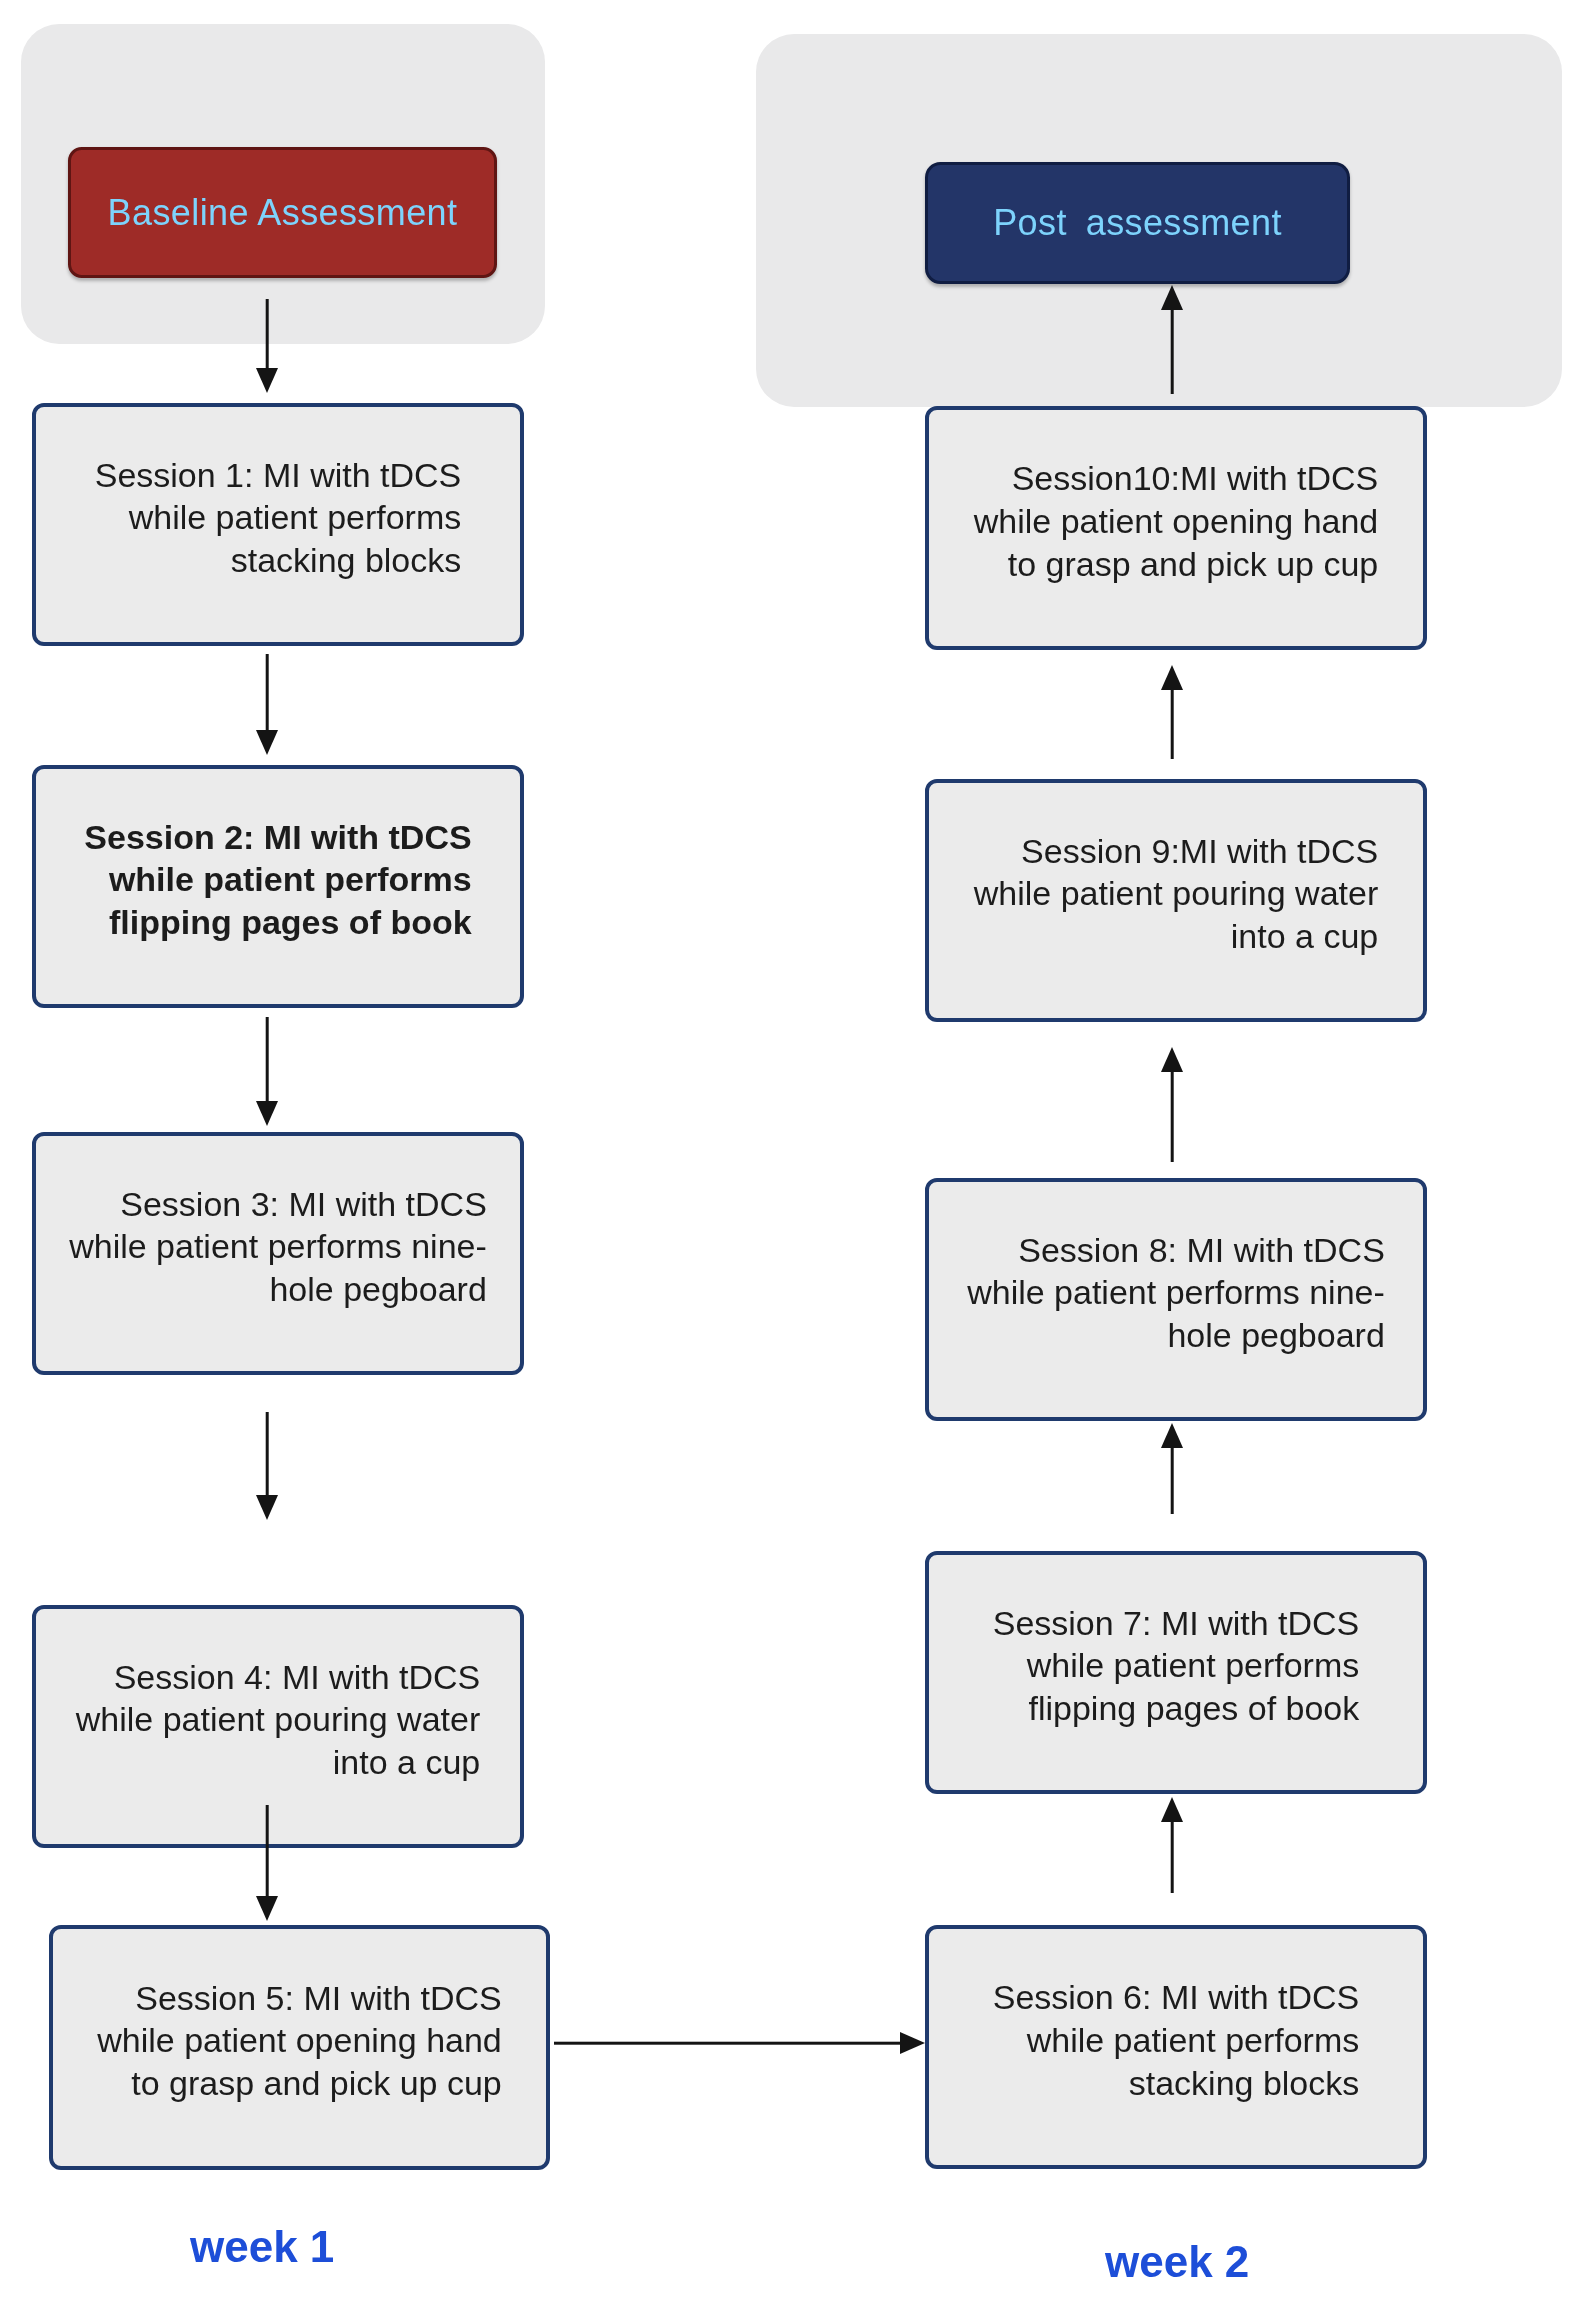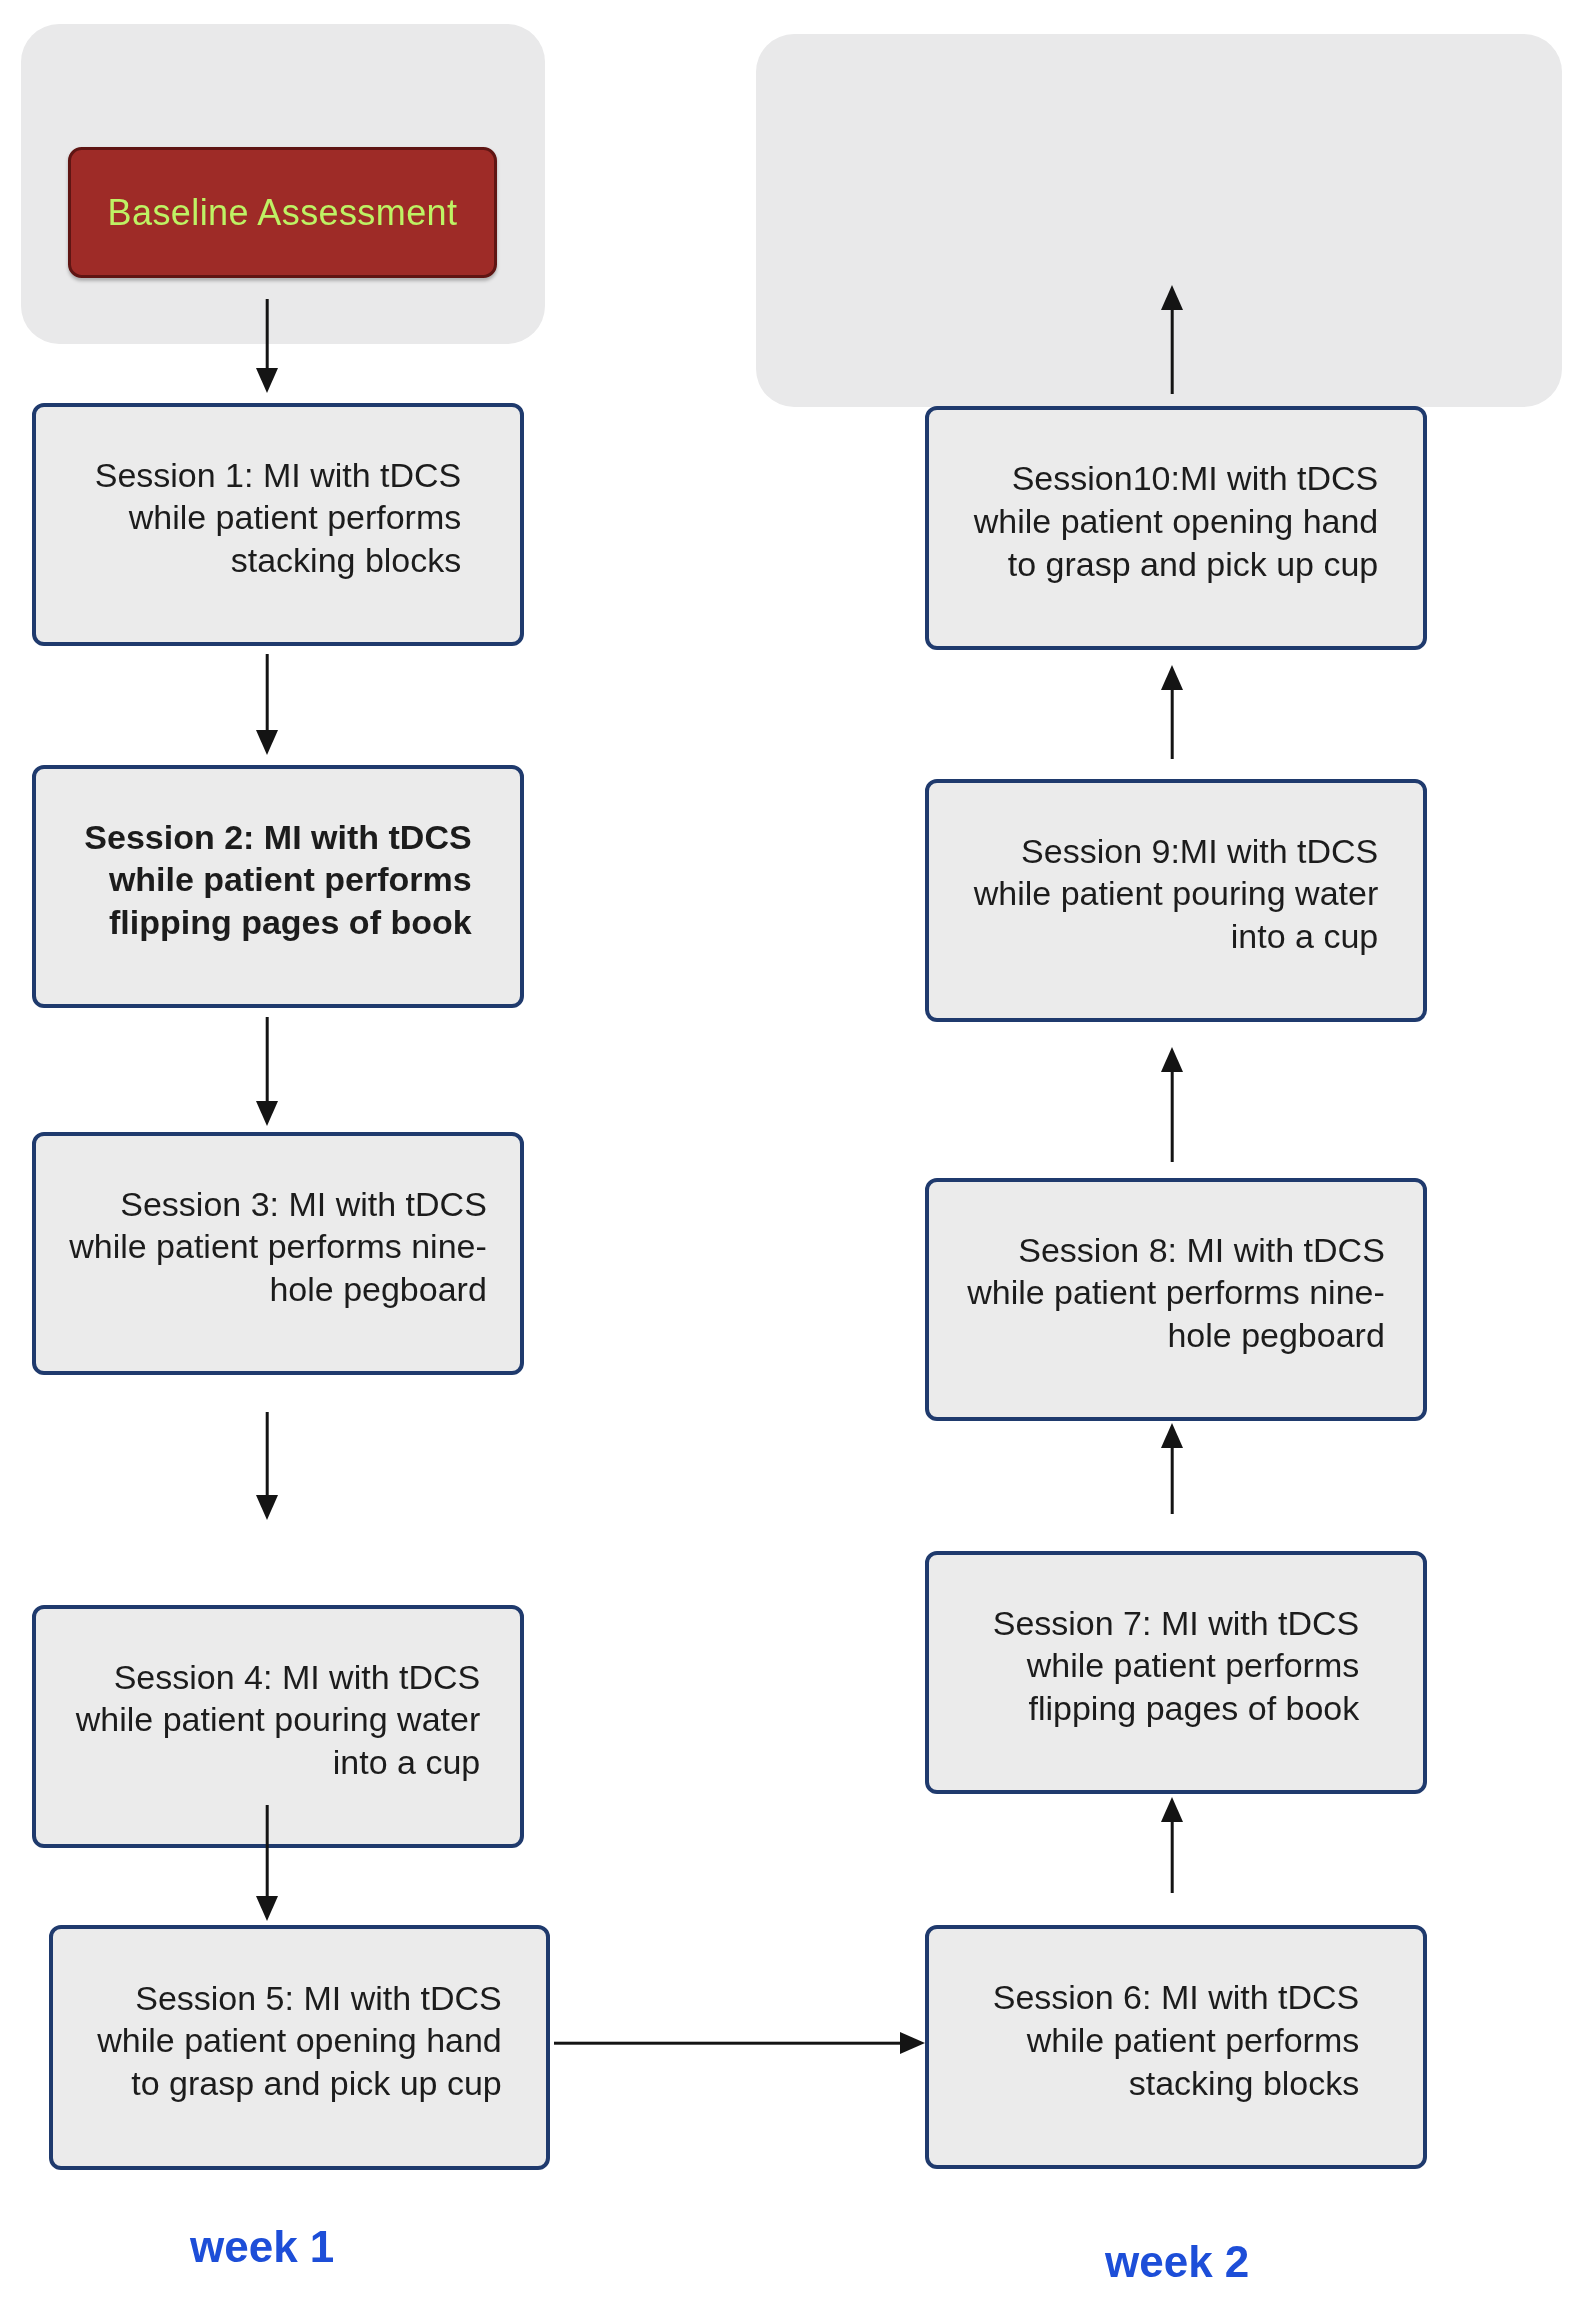--- a/index.html
+++ b/index.html
@@ -4,21 +4,21 @@
 <style>
   html,body{margin:0;padding:0;background:#ffffff;}
   body{font-family:"Liberation Sans", sans-serif; overflow:hidden;}
   .canvas{position:relative;width:1582px;height:2319px;background:#ffffff;overflow:hidden;}
 
   .panel{position:absolute;background:#e9e9ea;border-radius:38px;}
   .panel-week1{left:21.4px;top:24px;width:524px;height:320px;}
   .panel-week2{left:756px;top:34px;width:806px;height:373px;}
 
   .pill{position:absolute;display:flex;align-items:center;justify-content:center;
-        color:#bef264;font-size:36px;letter-spacing:0.4px;text-align:center;}
+        color:#7dd3fc;font-size:36px;letter-spacing:0.4px;text-align:center;}
   .pill-baseline{left:68px;top:147px;width:423px;height:125px;background:#9e2b27;
         border:3.4px solid #5f1513;border-radius:13.7px;box-shadow:0 2.6px 3.4px rgba(0,0,0,0.25);}
   .pill-post{left:925px;top:162px;width:419px;height:116px;background:#233568;
         border:3.4px solid #101d42;border-radius:15.4px;word-spacing:8.5px;
         box-shadow:0 2.6px 3.4px rgba(0,0,0,0.25);}
 
   .node{position:absolute;background:#ebebeb;border:4.3px solid #1f3a6d;border-radius:12px;
         display:flex;align-items:center;justify-content:center;box-sizing:border-box;
         color:#1c1c1c;font-size:34px;line-height:1.26;text-align:right;
         white-space:pre-line;padding:8.5px 12px 22px 12px;}
@@ -110,20 +110,23 @@
   </div>
 
   <div class="week-label" style="left:190px;top:2222px;">week 1</div>
 
   <div class="harrow" style="left:554px;top:2032px;width:371px;">
     <div class="shaft"></div>
     <div class="head"></div>
   </div>
 
   <div class="panel panel-week2"></div>
+  <div class="pill pill-post">
+    <span>Post assessment</span>
+  </div>
 
   <div class="varrow up" style="left:1161px;top:285px;height:109px;">
     <div class="shaft"></div>
     <div class="head"></div>
   </div>
 
   <div class="node col-right" style="top:406px;height:244px;">
     <span>Session10:MI with tDCS
 while patient opening hand
 to grasp and pick up cup</span>

